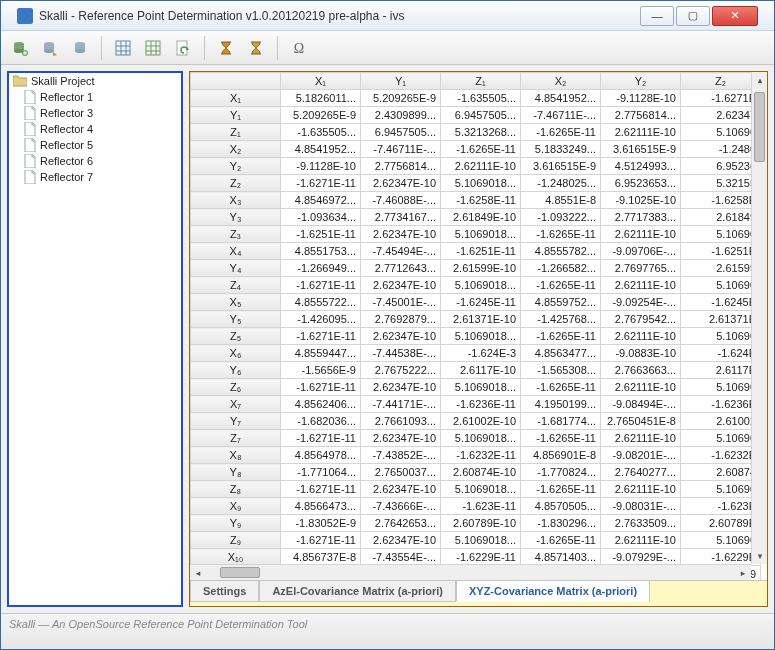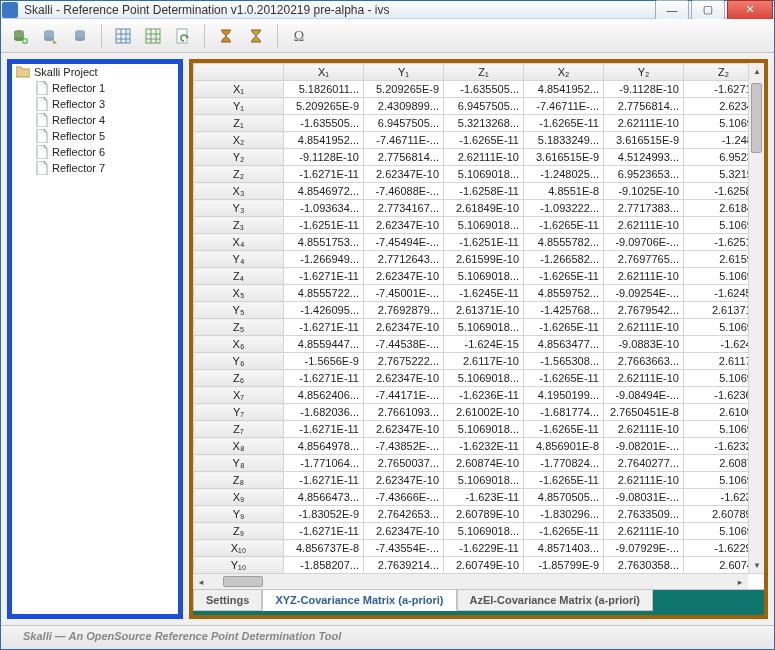--- a/index.html
+++ b/index.html
@@ -1,62 +1,62 @@
 <!DOCTYPE html>
 <html><head>
 <meta charset="utf-8">
 <style>
   * { box-sizing: border-box; }
   html, body { margin:0; padding:0; font-family: Tahoma, "Segoe UI", sans-serif; font-size:11px; color:#222; }
   body { background:#fff; width:775px; height:650px; overflow:hidden; }
 
   
   .window { width:775px; height:650px; border:1px solid #2e6da4; background:#f0f0f0; display:flex; flex-direction:column; }
-  .titlebar { height:18px; background:linear-gradient(#fdfdfd,#e4ecf7); display:flex; align-items:center; padding:0 1px; border-bottom:1px solid #c3d1e6; }
+  .titlebar { height:30px; background:linear-gradient(#fdfdfd,#e4ecf7); display:flex; align-items:center; padding:0 16px; border-bottom:1px solid #c3d1e6; }
   .title-icon { width:16px; height:16px; margin-right:6px; background:#3b78c4; border-radius:2px; }
   .title-text { flex:1; font-size:12px; color:#333; }
   .win-btns { display:flex; gap:2px; }
   .win-btn { width:34px; height:20px; border:1px solid #9caec0; background:linear-gradient(#fdfdfd,#e6eef6); border-radius:2px; display:flex; align-items:center; justify-content:center; font-size:11px; color:#333; }
   .win-btn.close { background:linear-gradient(#f07b6f,#d9433a); color:#fff; border-color:#a72e26; width:46px; }
 
   
   .toolbar { height:34px; background:linear-gradient(#fcfcfc,#e9e9e9); border-bottom:1px solid #c5c5c5; display:flex; align-items:center; padding:0 6px; gap:4px; }
   .tb-btn { width:26px; height:26px; border:1px solid transparent; border-radius:3px; display:flex; align-items:center; justify-content:center; }
   .tb-sep { width:1px; height:24px; background:#c5c5c5; margin:0 4px; }
   .icon-svg { width:18px; height:18px; }
 
   
   .main { flex:1; display:flex; padding:6px; gap:6px; overflow:hidden; }
-  .tree-pane { width:176px; background:#fff; border:5px solid #1d4ed8; overflow:auto; }
+  .tree-pane { width:176px; background:#fff; border:2px solid #1d4ed8; overflow:auto; }
   .tree-root { display:flex; align-items:center; gap:4px; padding:2px 4px; color:#222; }
   .tree-root .folder-icon { width:14px; height:12px; }
-  .tree-item { display:flex; align-items:center; gap:4px; padding:1px 4px 1px 24px; cursor:pointer; }
+  .tree-item { display:flex; align-items:center; gap:4px; padding:1px 4px 1px 15px; cursor:pointer; }
   .doc-icon { width:12px; height:14px; }
 
-  .right-pane { flex:1; display:flex; flex-direction:column; border:4px solid #a16207; background:#fff; overflow:hidden;justify-content:flex-end; }
+  .right-pane { flex:1; display:flex; flex-direction:column; border:1px solid #a16207; background:#fff; overflow:hidden;justify-content:flex-end; }
   .table-wrap { flex:1; overflow:auto; position:relative; }
   table.matrix { border-collapse:collapse; font-size:11px; table-layout:fixed; }
   table.matrix th, table.matrix td { border:1px solid #d4d4d4; padding:0 4px; height:17px; white-space:nowrap; overflow:hidden; text-overflow:clip; }
   table.matrix th { background:linear-gradient(#f7f7f7,#e8e8e8); font-weight:normal; text-align:center; width:80px; }
   table.matrix td { text-align:right; width:80px; }
   table.matrix .rowhead { background:linear-gradient(#f7f7f7,#e8e8e8); text-align:center; width:90px; position:sticky; left:0; }
   table.matrix th.corner { width:90px; position:sticky; left:0; z-index:2; }
   .vscroll-track { position:absolute; top:0; right:0; bottom:16px; width:16px; background:#efefef; border-left:1px solid #d4d4d4; }
   .vscroll-thumb { position:absolute; left:2px; right:2px; top:20px; height:70px; background:#c7c7c7; border:1px solid #a0a0a0; border-radius:2px; }
   .hscroll-track { position:absolute; left:0; right:16px; bottom:0; height:16px; background:#efefef; border-top:1px solid #d4d4d4; }
   .hscroll-thumb { position:absolute; top:2px; bottom:2px; left:30px; width:40px; background:#c7c7c7; border:1px solid #a0a0a0; border-radius:2px; }
   .scroll-arrow { position:absolute; width:16px; height:16px; display:flex; align-items:center; justify-content:center; font-size:9px; color:#555; }
 
   
-  .tabbar { height:26px; display:flex; align-items:flex-start; background:#0f766e; border-top:1px solid #c5c5c5; }
+  .tabbar { height:26px; display:flex; align-items:flex-start; background:#fef9c3; border-top:1px solid #c5c5c5; }
   .tab { padding:4px 12px; font-size:11px; font-weight:bold; border:1px solid #c5c5c5; border-top:none; background:#f0f0f0; color:#555; cursor:pointer; }
   .tab.active { background:#fff; color:#2b5fa3; border-bottom:1px solid #fff; }
 
   
-  .status { height:24px; background:linear-gradient(#f4f4f4,#e6e6e6); border-top:1px solid #c5c5c5; padding:4px 22px; color:#888; font-style:italic; font-size:11px;font-weight:bold; }
+  .status { height:36px; background:linear-gradient(#f4f4f4,#e6e6e6); border-top:1px solid #c5c5c5; padding:4px 8px; color:#888; font-style:italic; font-size:11px; }
   .status em { font-style:italic; }
 </style>
 </head>
 <body>
 
 <div class="window">
 
   <div class="titlebar">
     <div class="title-icon"></div>
     <div class="title-text">Skalli - Reference Point Determination v1.0.20120219 pre-alpha - ivs</div>
@@ -333,21 +333,21 @@
                 <td>2.62347E-10</td>
                 <td>5.1069018...</td>
                 <td>-1.6265E-11</td>
                 <td>2.62111E-10</td>
                 <td>5.10690</td>
               </tr>
               <tr>
                 <td class="rowhead">X₆</td>
                 <td>4.8559447...</td>
                 <td>-7.44538E-...</td>
-                <td>-1.624E-15</td>
+                <td>-1.624E-3</td>
                 <td>4.8563477...</td>
                 <td>-9.0883E-10</td>
                 <td>-1.624E</td>
               </tr>
               <tr>
                 <td class="rowhead">Y₆</td>
                 <td>-1.5656E-9</td>
                 <td>2.7675222...</td>
                 <td>2.6117E-10</td>
                 <td>-1.565308...</td>
@@ -471,22 +471,22 @@
         </div>
         <div class="hscroll-track">
           <div class="scroll-arrow" style="left:0">◂</div>
           <div class="hscroll-thumb"></div>
           <div class="scroll-arrow" style="right:0">▸</div>
         </div>
       </div>
 
       <div class="tabbar">
         <div class="tab">Settings</div>
+        <div class="tab">AzEl-Covariance Matrix (a-priori)</div>
         <div class="tab active">XYZ-Covariance Matrix (a-priori)</div>
-        <div class="tab">AzEl-Covariance Matrix (a-priori)</div>
       </div>
     </div>
 
   </div>
 
   <div class="status">
     <span>Skalli — An </span><em>OpenSource</em><span> Reference Point Determination Tool</span>
   </div>
 
 </div>

